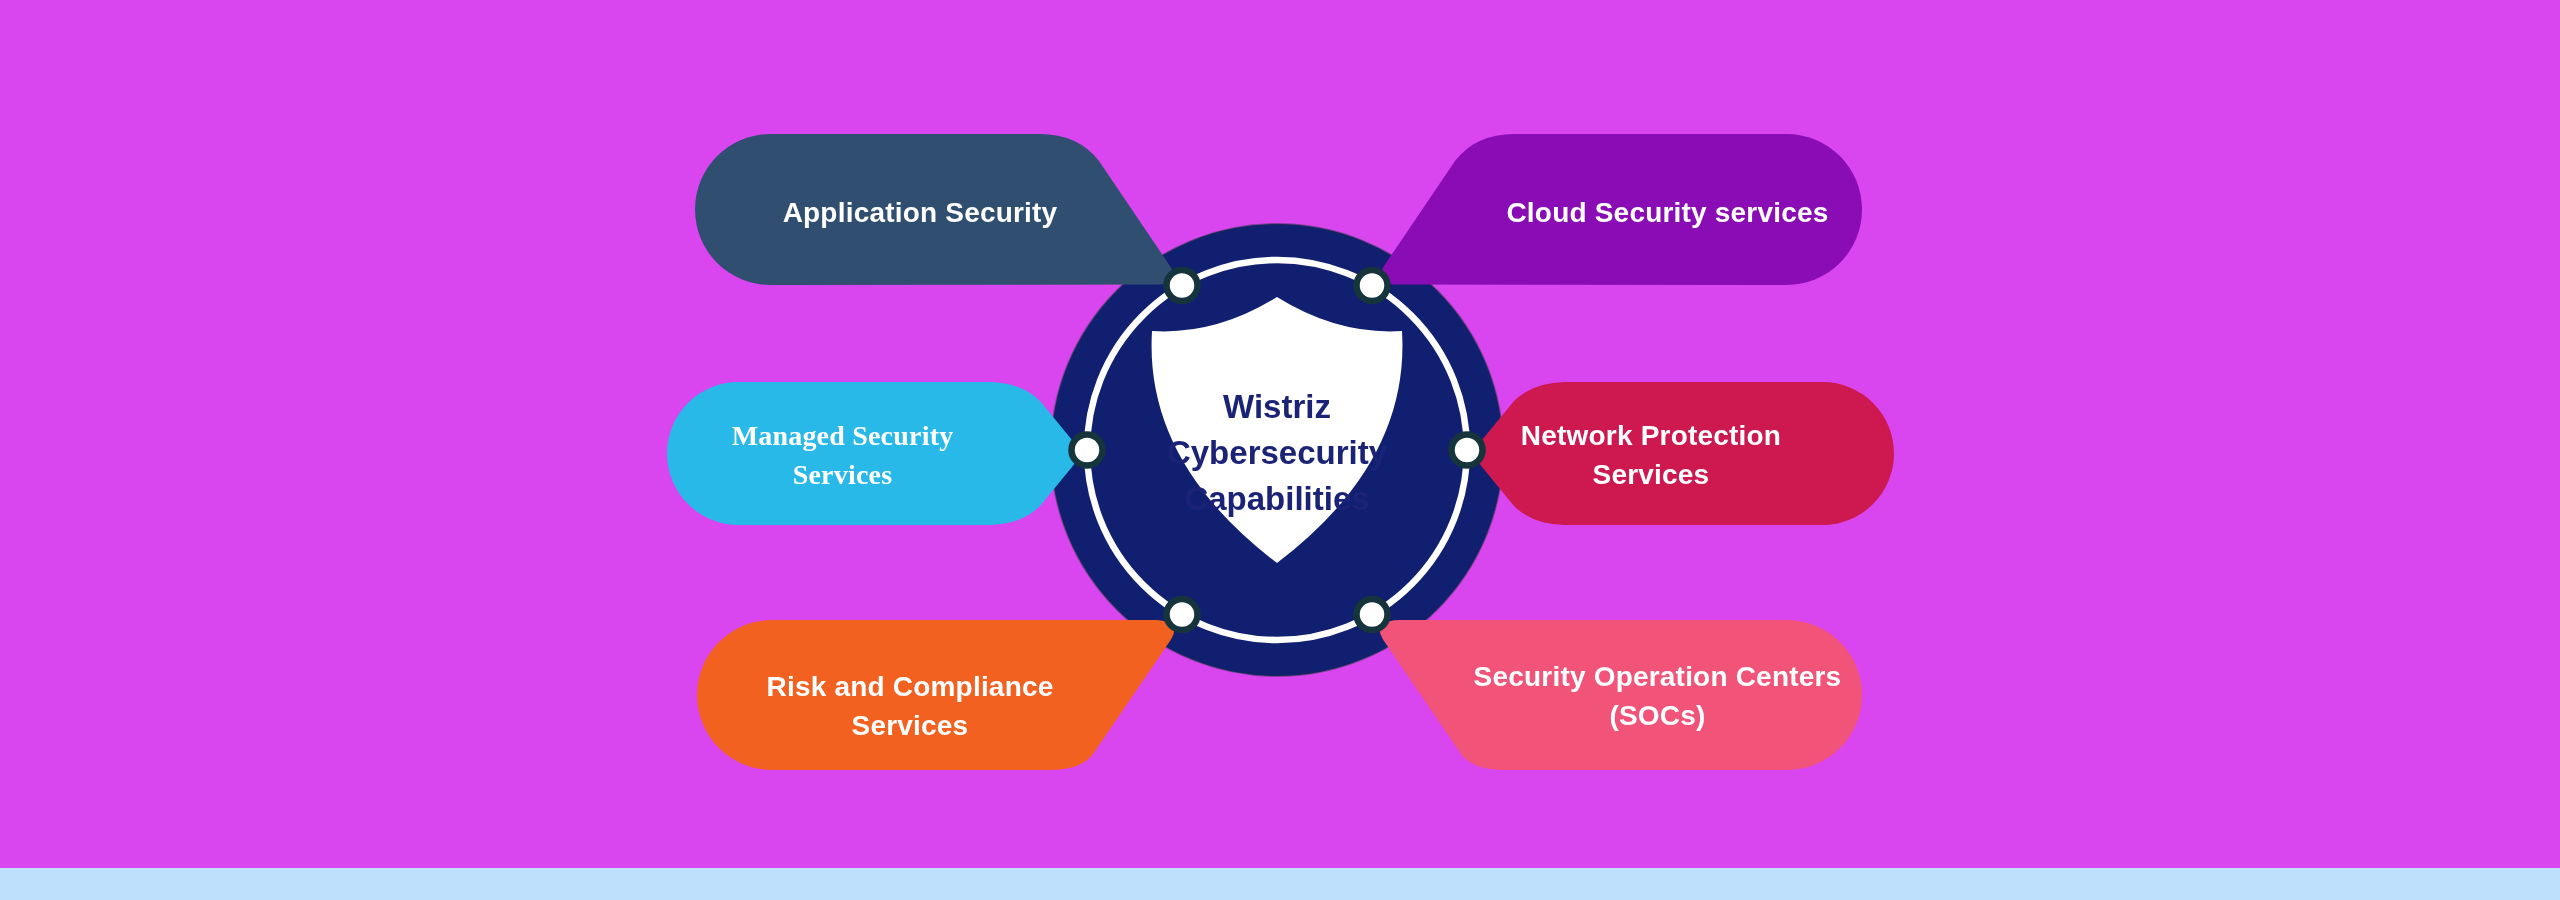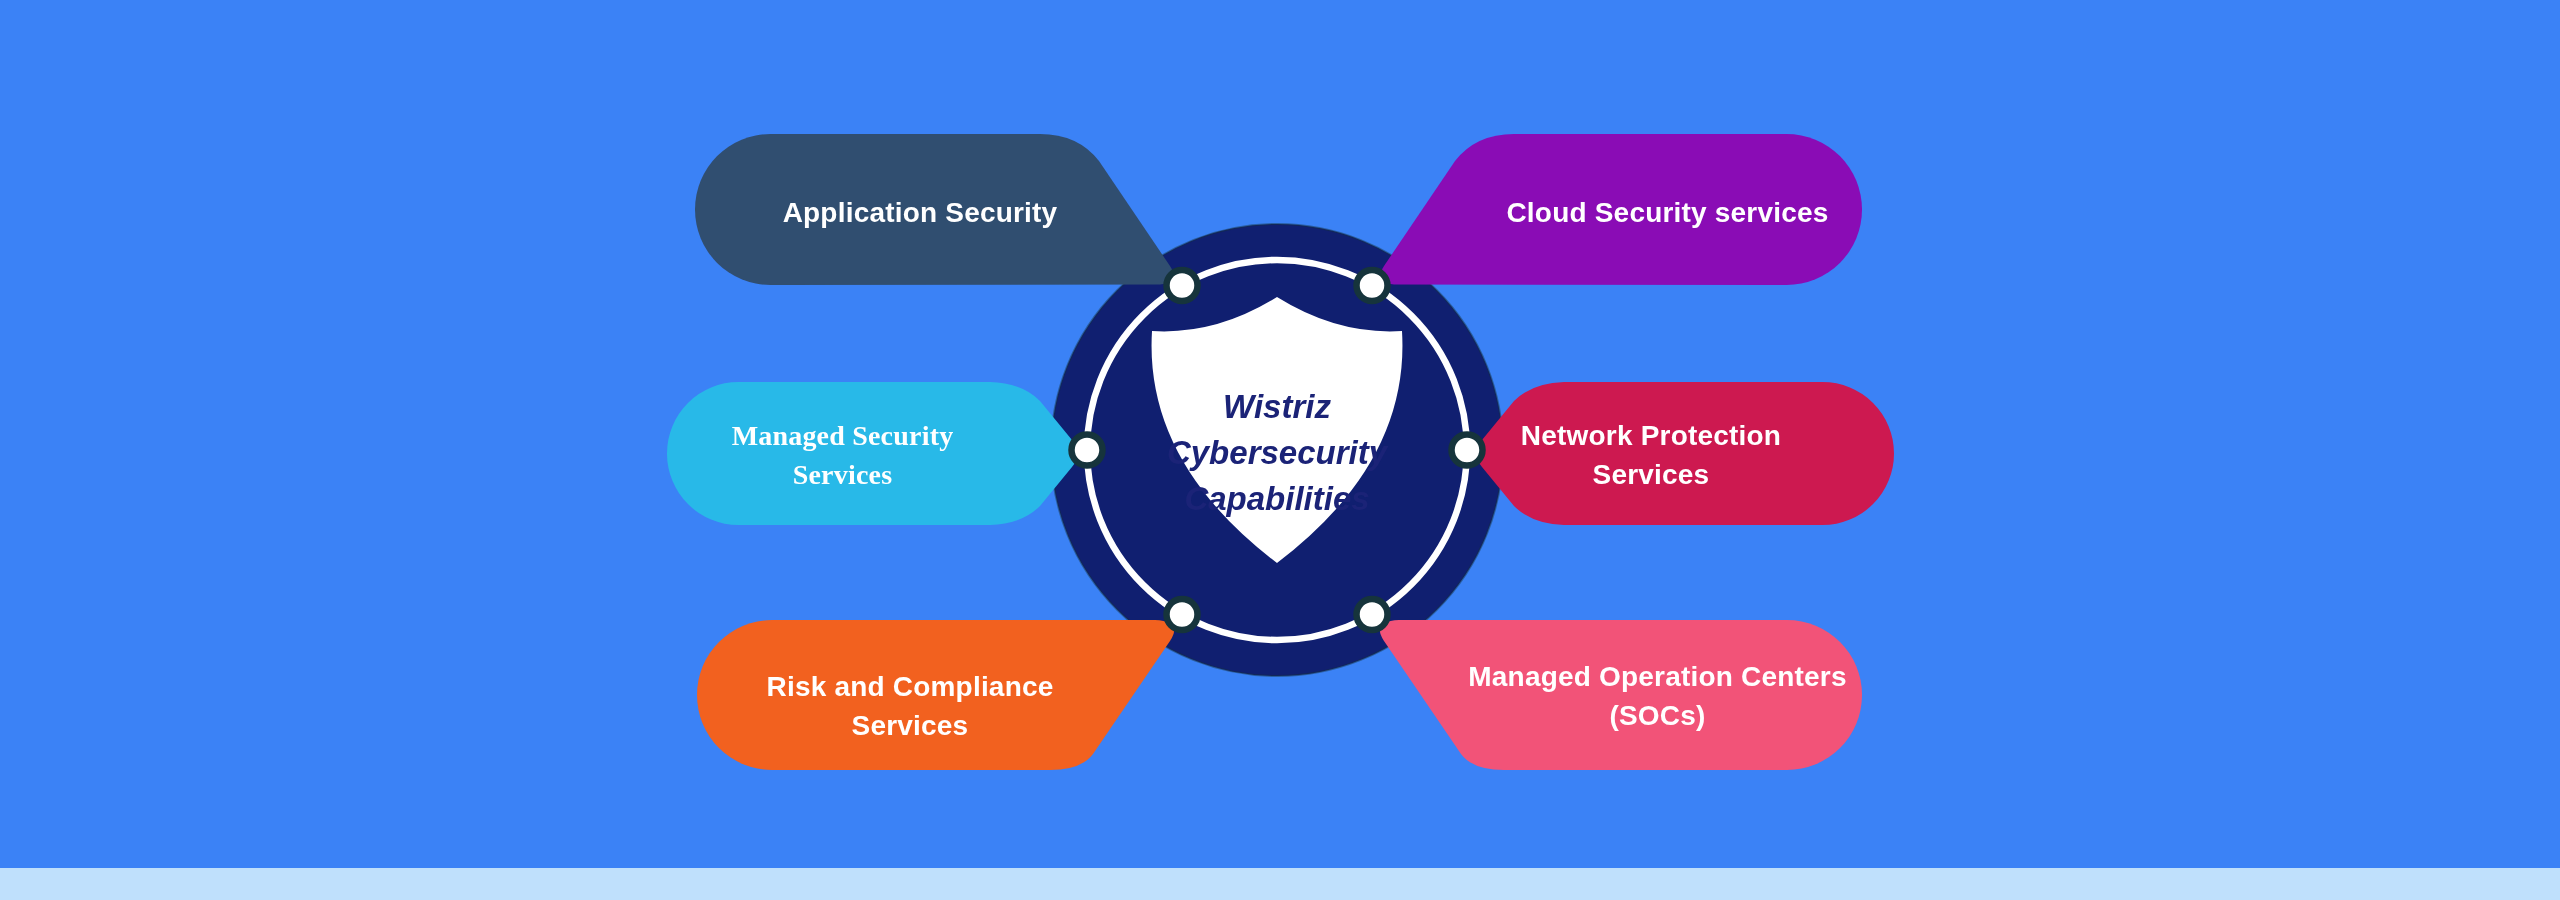--- a/index.html
+++ b/index.html
@@ -5,21 +5,21 @@
   html, body { margin: 0; padding: 0; }
   body {
     width: 2560px; height: 900px;
     background: #bfe0fc;
     overflow: hidden;
     font-family: "Liberation Sans", sans-serif;
   }
   #stage {
     position: relative;
     width: 2560px; height: 868px;
-    background: #3b82f6;
+    background: #d946ef;
   }
   #diagram-svg {
     position: absolute;
     left: 0; top: 0;
     width: 2560px; height: 900px;
     display: block;
   }
   .pill-label {
     position: absolute;
     display: flex;
@@ -39,21 +39,20 @@
     display: flex;
     align-items: center;
     justify-content: center;
     text-align: center;
     white-space: pre;
     color: #1b2377;
     font-size: 33px;
     font-weight: 700;
     line-height: 46px;
     pointer-events: none;
-    font-style: italic;
   }
   
   #label-app     { left: 705px;  top: 139px; width: 430px; height: 146px; }
   #label-cloud   { left: 1475px; top: 139px; width: 385px; height: 146px; }
   #label-managed { left: 670px;  top: 384px; width: 345px; height: 141px; font-family: Liberation Serif, serif; }
   #label-network { left: 1476px; top: 384px; width: 350px; height: 141px; }
   #label-risk    { left: 705px;  top: 632px; width: 410px; height: 148px; }
   #label-socs    { left: 1455px; top: 622px; width: 405px; height: 148px; }
   #shield-title  { left: 1117px; top: 382px; width: 320px; height: 142px; }
 </style>
@@ -98,19 +97,19 @@
 
   <div class="pill-label" id="label-managed">Managed Security
 Services</div>
 
   <div class="pill-label" id="label-network">Network Protection
 Services</div>
 
   <div class="pill-label" id="label-risk">Risk and Compliance
 Services</div>
 
-  <div class="pill-label" id="label-socs">Managed Operation Centers
+  <div class="pill-label" id="label-socs">Security Operation Centers
 (SOCs)</div>
 
   <div class="shield-title" id="shield-title">Wistriz
 Cybersecurity
 Capabilities</div>
 </div>
 
 </body></html>

